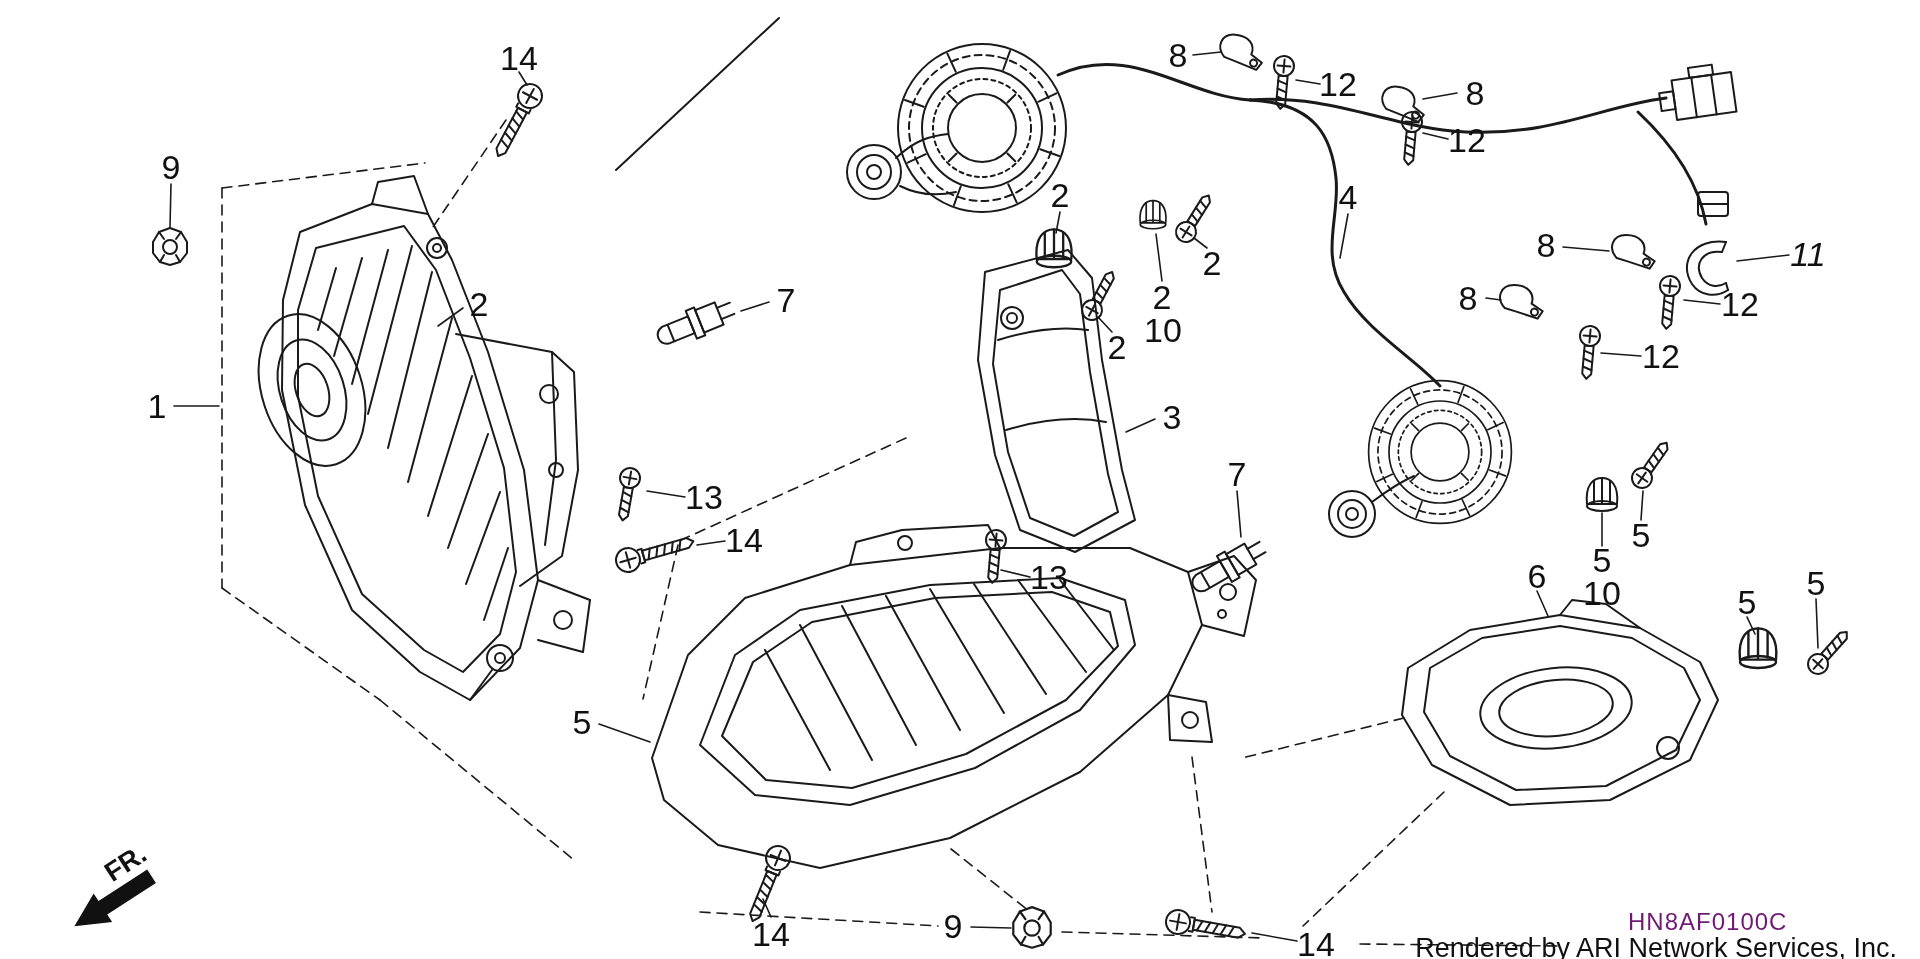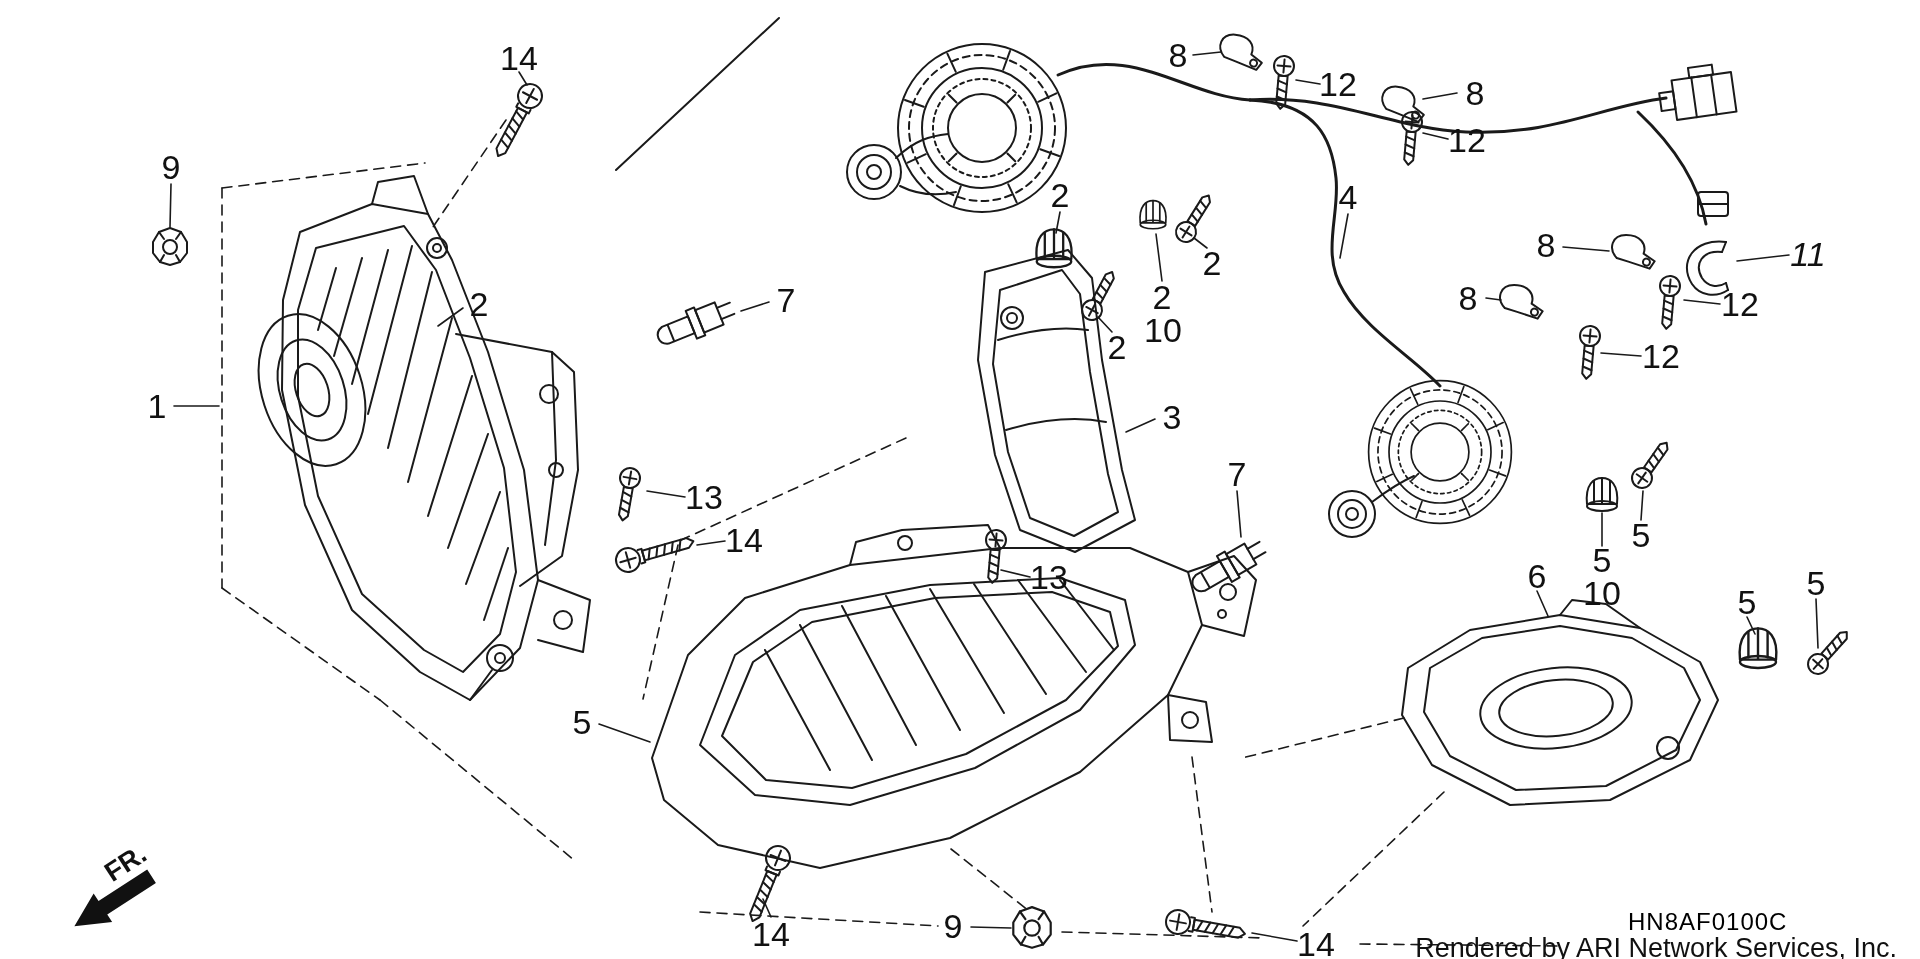--- a/index.html
+++ b/index.html
@@ -6,21 +6,21 @@
   body{width:1920px;height:959px;background:#ffffff;font-family:"Liberation Sans",sans-serif;overflow:hidden}
   .stage{position:relative;width:1920px;height:764px;background:#ffffff}
   svg.art{position:absolute;left:0;top:0;width:1920px;height:959px}
   .art path,.art line,.art circle,.art ellipse,.art rect{stroke:#1a1a1a;fill:none;stroke-width:2;stroke-linecap:round;stroke-linejoin:round}
   .art g.dashedg line{stroke-dasharray:10 7;stroke-width:1.6}
   .art g.leaders line{stroke-width:1.6}
   .art g.tube path{stroke-width:3}
   .art .blk{fill:#111;stroke:none}
   .callout{position:absolute;transform:translate(-50%,-50%);font-size:34px;line-height:1;color:#111;white-space:nowrap}
   .fr-label{position:absolute;left:104px;top:848px;font-size:27px;font-weight:bold;color:#111;transform:rotate(-33deg)}
-  .code{position:absolute;left:1628px;top:908px;font-size:24px;color:#000000;letter-spacing:1px}
+  .code{position:absolute;left:1628px;top:908px;font-size:24px;color:#701a75;letter-spacing:1px}
   .watermark{position:absolute;right:23px;top:933px;font-size:27px;color:#111}
 </style>
 </head>
 <body>
 
 <div class="stage">
 
 <svg class="art" viewBox="0 0 1920 959">
   <defs>
     <g id="screwL">

